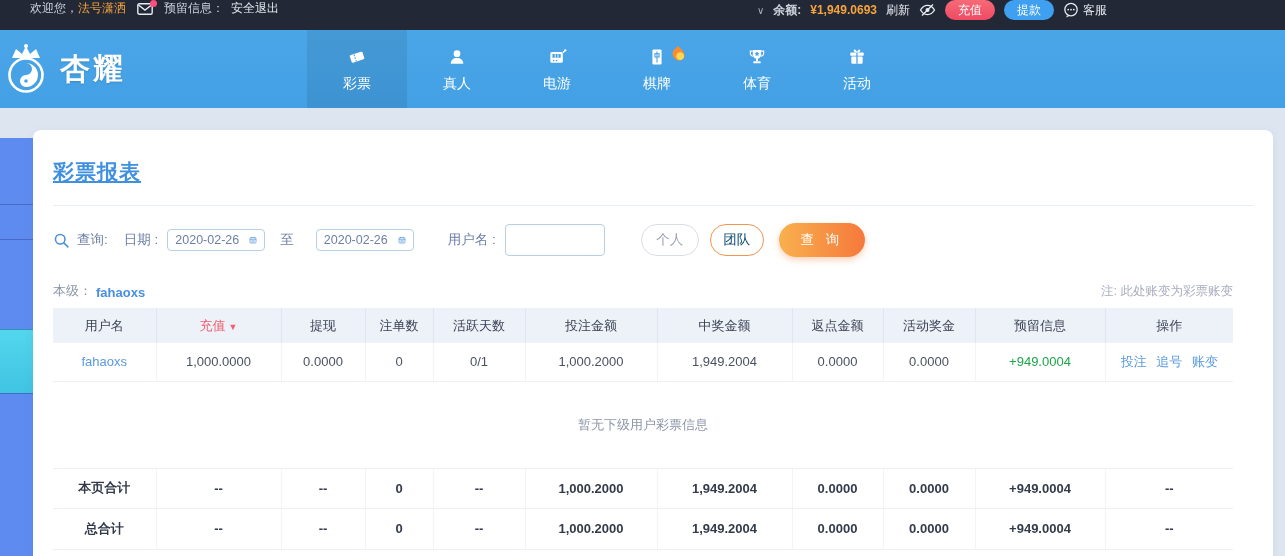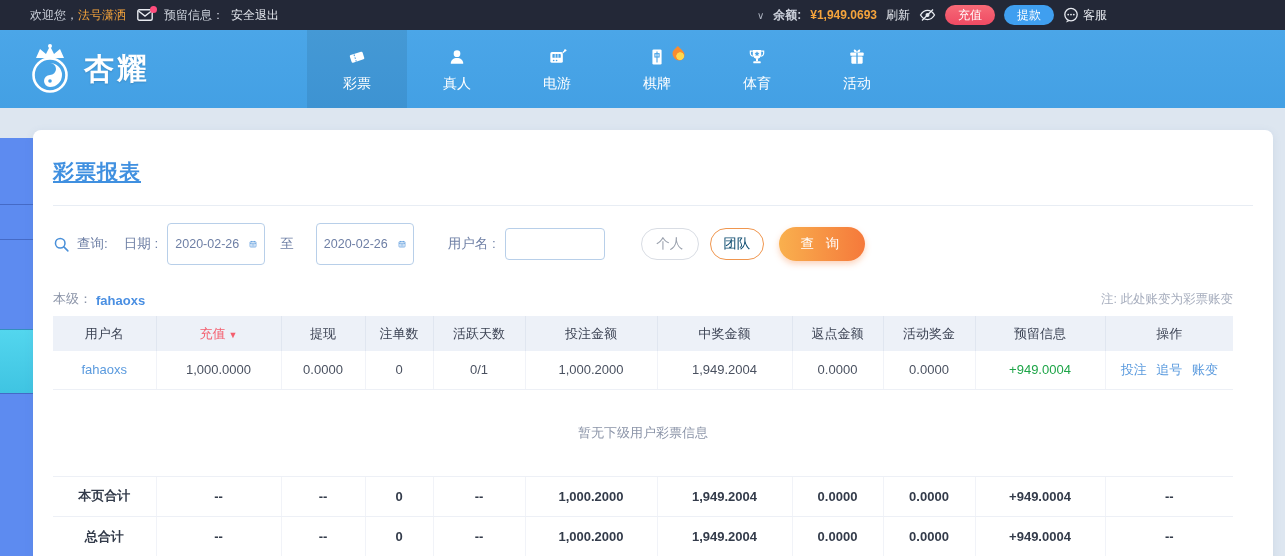--- a/index.html
+++ b/index.html
@@ -6,21 +6,21 @@
   html,body{width:1285px;height:556px;}
   body{
     font-family:"Liberation Sans","DejaVu Sans",sans-serif;
     background:#dde6f0;
     position:relative;
     overflow:hidden;
     font-size:13px;
   }
   
   .topbar{
-    height:30px;background:#232837;display:flex;align-items:center;
+    height:30px;background:#232837;display:flex;align-items:flex-start;
     color:#ccd1db;font-size:12px;position:relative;z-index:5;
   }
   .topbar-left{display:flex;align-items:center;padding-left:30px;gap:7px;}
   .topbar-right{margin-left:auto;margin-right:178px;display:flex;align-items:center;gap:9px;}
   .t-orange{color:#f5a43c;}
   .t-bold{font-weight:bold;}
   .t-gray{color:#9097a4;}
   .mail-wrap{position:relative;display:inline-flex;margin:0 4px;cursor:pointer;}
   .mail-dot{position:absolute;top:-3px;right:-4px;width:7px;height:7px;border-radius:50%;background:#ff4d7d;}
   .chev{color:#aab0bd;font-size:10px;cursor:pointer;}
@@ -31,21 +31,21 @@
   .btn-deposit{background:linear-gradient(180deg,#f66a77,#ef4a63);}
   .btn-withdraw{background:#3f9ff0;}
   .service{display:flex;align-items:center;gap:4px;color:#e8ebf1;cursor:pointer;}
   .tb-link{cursor:pointer;color:#e8ebf1;text-decoration:none;}
   .icon-svg{display:block;}
   
   .navbar{
     height:78px;background:linear-gradient(180deg,#4ba6e8,#43a0e4);
     display:flex;position:relative;z-index:4;
   }
-  .logo{width:307px;display:flex;align-items:center;padding-left:24px;gap:8px;cursor:pointer;}
+  .logo{width:307px;display:flex;align-items:center;gap:8px;cursor:pointer;}
   .logo-text{color:#fff;font-size:30px;font-weight:bold;letter-spacing:3px;text-shadow:0 1px 2px rgba(0,0,0,.15);}
   .nav-item{
     width:100px;display:flex;flex-direction:column;align-items:center;
     justify-content:center;gap:7px;color:#fff;font-size:14px;cursor:pointer;
   }
   .nav-item.active{background:rgba(0,0,0,.08);}
   .nav-ico{height:22px;display:flex;align-items:center;justify-content:center;position:relative;}
   .flame{
     position:absolute;left:26px;top:2px;width:11px;height:13px;
     background:radial-gradient(circle at 50% 68%,#ffd84e 34%,#f98c2f 40%);
@@ -68,21 +68,21 @@
     padding:28px 20px 0 20px;
   }
   .page-title{color:#4090e0;font-size:21px;font-weight:bold;letter-spacing:1px;text-decoration:underline;}
   .title-divider{border-bottom:1px solid #e8edf4;margin-top:19px;}
   .content{width:1180px;}
   
   .search-row{margin-top:17px;display:flex;align-items:center;color:#6e7fa5;font-size:13.5px;}
   .search-ico{margin-right:7px;display:flex;}
   .lbl-date{margin-left:16px;}
   .date-box{
-    margin-left:9px;width:98px;height:42px;border:1px solid #b8cfe9;border-radius:4px;
+    margin-left:9px;width:98px;height:22px;border:1px solid #b8cfe9;border-radius:4px;
     display:flex;align-items:center;padding:0 7px;gap:4px;background:#fff;cursor:pointer;
   }
   .date-box input{
     border:none;outline:none;width:70px;font-size:12.5px;color:#6e7fa5;
     font-family:"Liberation Sans","DejaVu Sans",sans-serif;background:transparent;
   }
   .to-lbl{margin:0 13px 0 15px;}
   .user-lbl{margin-left:34px;}
   .user-input{
     margin-left:9px;width:100px;height:32px;border:1px solid #b8cfe9;border-radius:4px;

